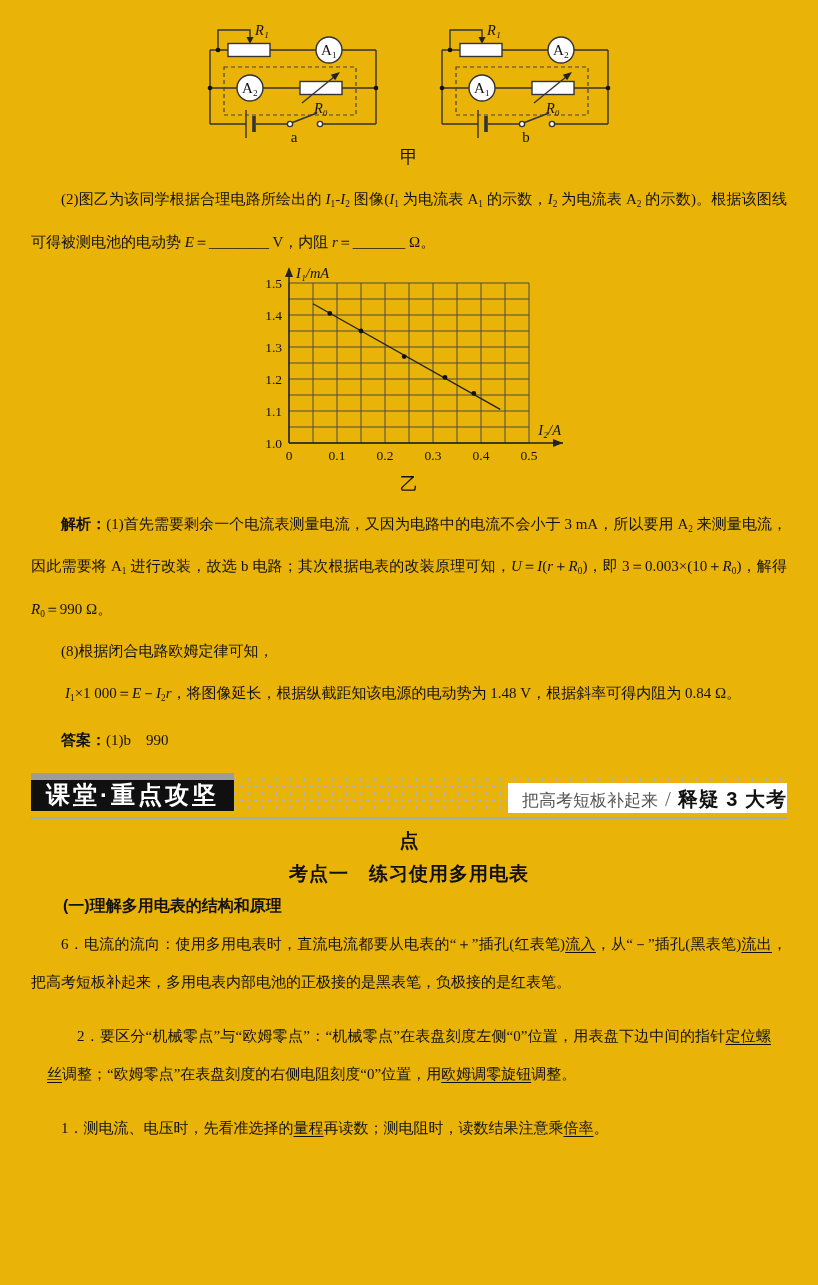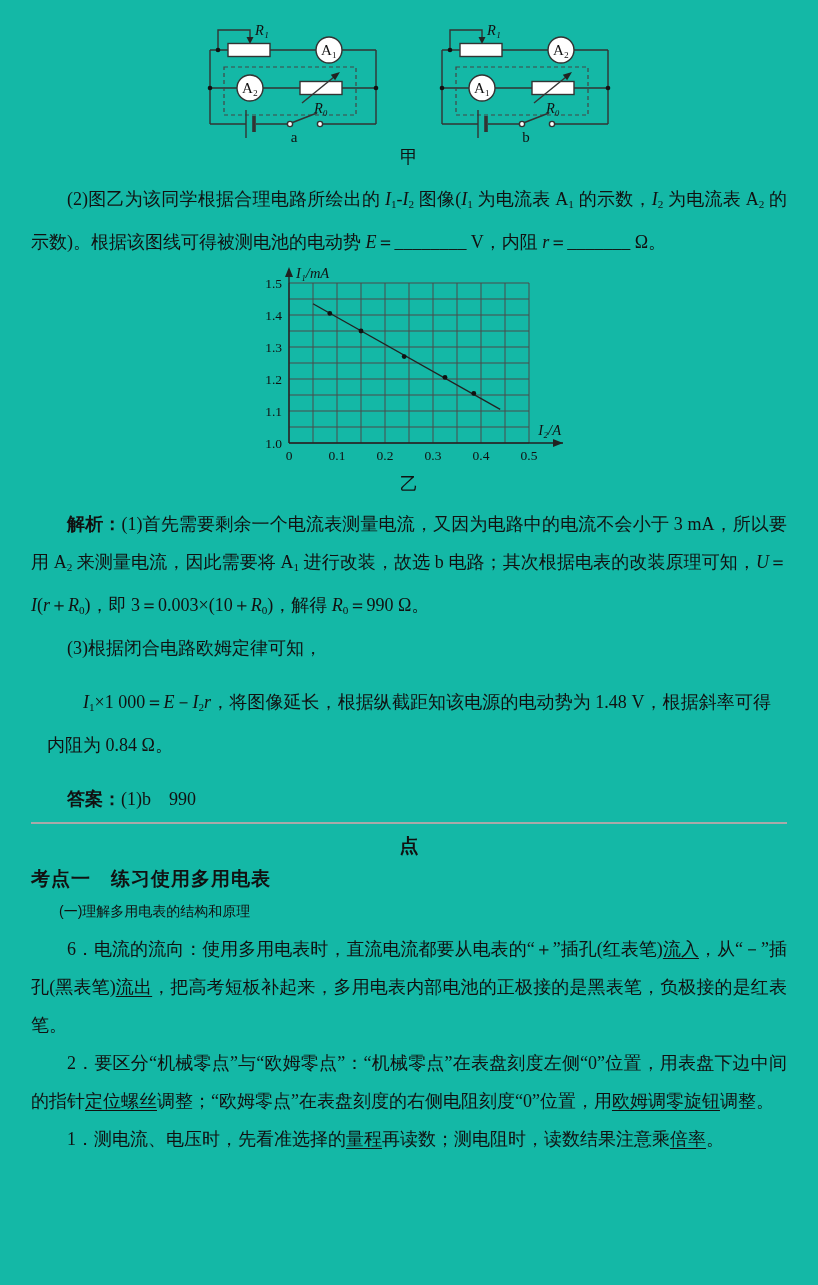--- a/index.html
+++ b/index.html
@@ -1,21 +1,21 @@
 <!DOCTYPE html>
 <html><head>
 <meta charset="utf-8">
 <style>
   html,body{margin:0;padding:0;background:#fff;}
-  .page{position:relative;width:818px;height:1285px;background:#14b8a6;overflow:hidden;
+  .page{position:relative;width:818px;height:1285px;background:#eab308;overflow:hidden;
         font-family:"Liberation Serif",serif;color:#111;}
   .content{padding:0 31px;}
 
   
-  .para{font-size:18px;line-height:38px;text-align:justify;text-indent:2em;}
+  .para{font-size:15px;line-height:38px;text-align:justify;text-indent:2em;}
   .b{font-family:"Liberation Sans",sans-serif;font-weight:bold;}
   .u{text-decoration:underline;text-underline-offset:3px;}
   .i{font-style:italic;}
   .sb{font-size:0.62em;vertical-align:-0.28em;}
 
   
   .circuits-row{display:flex;justify-content:center;gap:42px;margin-top:10px;}
   .fig-cap{text-align:center;font-size:18px;line-height:22px;margin-top:2px;}
   .chart-block{text-align:center;margin-top:2px;}
   .w{stroke:#333;stroke-width:1.4;fill:none;}
@@ -46,23 +46,23 @@
      display:flex;align-items:baseline;gap:7px;}
   .banner-sub{font-family:"Liberation Sans",sans-serif;font-size:17px;color:#555;}
   .banner-sep{color:#666;font-size:21px;font-family:"Liberation Serif",serif;}
   .banner-tag{font-family:"Liberation Sans",sans-serif;font-weight:bold;font-size:20px;
      color:#111;letter-spacing:1px;}
   .banner-rule{height:2px;background:#a9a9a9;margin-top:4px;}
   .tag-wrap{text-align:center;font-family:"Liberation Sans",sans-serif;font-weight:bold;
      font-size:19px;margin-top:9px;}
 
   
-  .kd-title{font-family:"Liberation Sans",sans-serif;font-weight:bold;
+  .kd-title{text-align:center;font-family:"Liberation Sans",sans-serif;font-weight:bold;
      font-size:19px;margin-top:7px;letter-spacing:1px;}
-  .sub-heading{font-family:"Liberation Sans",sans-serif;font-weight:normal;font-size:14px;
+  .sub-heading{font-family:"Liberation Sans",sans-serif;font-weight:bold;font-size:16px;
      line-height:38px;text-indent:2em;}
 </style>
 </head>
 <body>
 
 <div class="page">
  <div class="content">
 
   <div class="circuits-row">
 
@@ -168,27 +168,39 @@
           <circle cx="90.80000000000001" cy="50.39999999999998" r="2.4" class="pt"></circle>
           <circle cx="122" cy="67.99999999999997" r="2.4" class="pt"></circle>
           <circle cx="165.2" cy="93.6" r="2.4" class="pt"></circle>
           <circle cx="206" cy="114.39999999999998" r="2.4" class="pt"></circle>
           <circle cx="234.8" cy="130.39999999999998" r="2.4" class="pt"></circle>
         </svg>
     <div class="fig-cap" style="margin-top:-6px;">乙</div>
   </div>
 
   <p class="para" style="margin:10px 0 0 0;"><span class="b">解析：</span><span>(1)首先需要剩余一个电流表测量电流，又因为电路中的电流不会小于 3 mA，所以要用 A</span><span class="sb">2</span><span> 来测量电流，因此需要将 A</span><span class="sb">1</span><span> 进行改装，故选 b 电路；其次根据电表的改装原理可知，</span><span class="i">U</span><span>＝</span><span class="i">I</span><span>(</span><span class="i">r</span><span>＋</span><span class="i">R</span><span class="sb">0</span><span>)，即 3＝0.003×(10＋</span><span class="i">R</span><span class="sb">0</span><span>)，解得 </span><span class="i">R</span><span class="sb">0</span><span>＝990 Ω。</span></p>
-  <p class="para" style="margin:0;"><span>(3)根据闭合电路欧姆定律可知，</span></p>
-  <p class="para" style="margin:16px;"><span class="i">I</span><span class="sb">1</span><span>×1 000＝</span><span class="i">E</span><span>－</span><span class="i">I</span><span class="sb">2</span><span class="i">r</span><span>，将图像延长，根据纵截距知该电源的电动势为 1.48 V，根据斜率可得内阻为 0.84 Ω。</span></p>
+  <p class="para" style="margin:0;"><span>(8)根据闭合电路欧姆定律可知，</span></p>
+  <p class="para" style="margin:4px;"><span class="i">I</span><span class="sb">1</span><span>×1 000＝</span><span class="i">E</span><span>－</span><span class="i">I</span><span class="sb">2</span><span class="i">r</span><span>，将图像延长，根据纵截距知该电源的电动势为 1.48 V，根据斜率可得内阻为 0.84 Ω。</span></p>
   <p class="para" style="margin:0;"><span class="b">答案：</span><span>(1)b　990</span></p>
 
+  <div class="banner">
+    <div class="banner-dots"></div>
+    <div class="banner-left">
+      <div class="banner-strip"></div>
+      <div class="banner-box">课堂·重点攻坚</div>
+    </div>
+    <div class="banner-right">
+      <span class="banner-sub">把高考短板补起来</span>
+      <span class="banner-sep">/</span>
+      <span class="banner-tag">释疑 3 大考</span>
+    </div>
+  </div>
   <div class="banner-rule"></div>
   <div class="tag-wrap">点</div>
 
   <div class="kd-title">考点一　练习使用多用电表</div>
   <div class="sub-heading">(一)理解多用电表的结构和原理</div>
   <p class="para" style="margin:0;"><span>6．电流的流向：使用多用电表时，直流电流都要从电表的“＋”插孔(红表笔)</span><span class="u">流入</span><span>，从“－”插孔(黑表笔)</span><span class="u">流出</span><span>，把高考短板补起来，多用电表内部电池的正极接的是黑表笔，负极接的是红表笔。</span></p>
-  <p class="para" style="margin:0;"><span>2．要区分“机械零点”与“欧姆零点”：“机械零点”在表盘刻度左侧“0”位置，用表盘下边中间的指针</span><span class="u">定位螺丝</span><span>调整；“欧姆零点”在表盘刻度的右侧电阻刻度“0”位置，用</span><span class="u">欧姆调零旋钮</span><span>调整。</span></p>
+  <p class="para" style="margin:16px;"><span>2．要区分“机械零点”与“欧姆零点”：“机械零点”在表盘刻度左侧“0”位置，用表盘下边中间的指针</span><span class="u">定位螺丝</span><span>调整；“欧姆零点”在表盘刻度的右侧电阻刻度“0”位置，用</span><span class="u">欧姆调零旋钮</span><span>调整。</span></p>
   <p class="para" style="margin:0;"><span>1．测电流、电压时，先看准选择的</span><span class="u">量程</span><span>再读数；测电阻时，读数结果注意乘</span><span class="u">倍率</span><span>。</span></p>
 
  </div>
 </div>
 
 </body></html>

